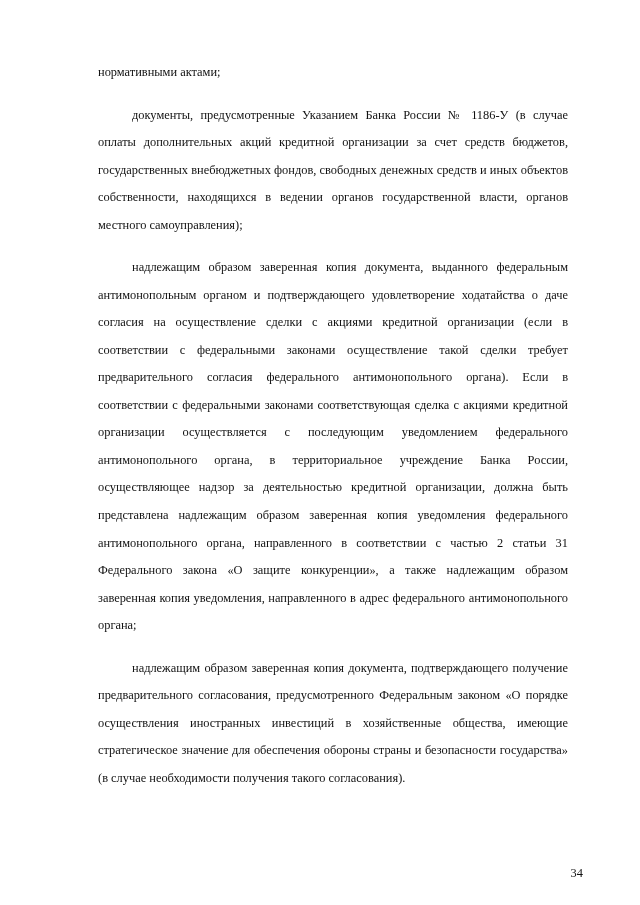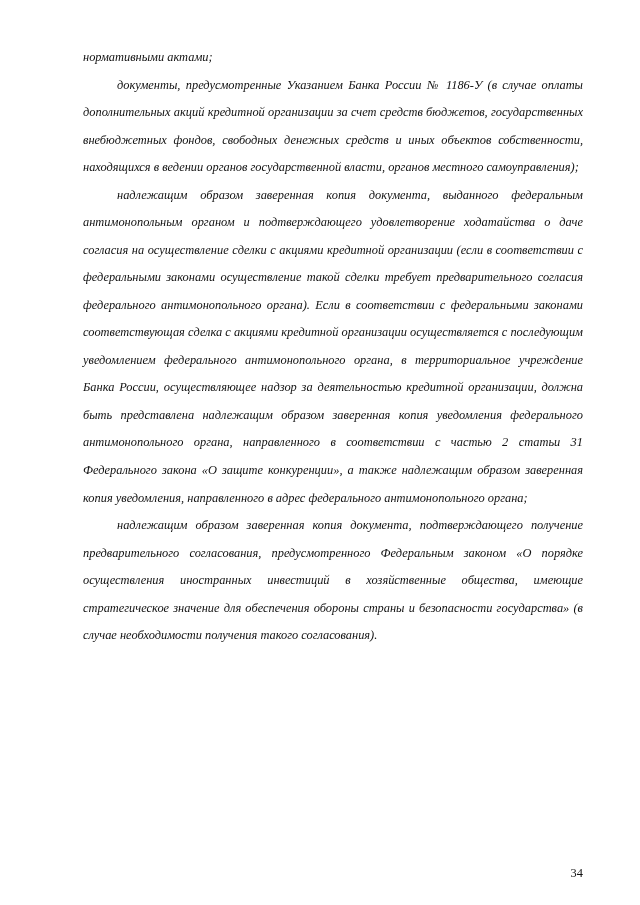--- a/index.html
+++ b/index.html
@@ -22,24 +22,23 @@
     padding: 44px 57px 0 83px;
   }
   .doc-body {
     font-size: 12.4px;
     line-height: 2.22;
     text-align: justify;
     text-justify: inter-word;
     color: #111111;
   }
   .para {
-    margin: 0;
+    margin: 15px;
     text-align: justify;
     text-justify: inter-word;
-    font-style: italic;
   }
   .para.indent {
     text-indent: 34px;
   }
   .para.cont {
     text-indent: 0;
   }
   .page-number {
     position: absolute;
     right: 57px;

